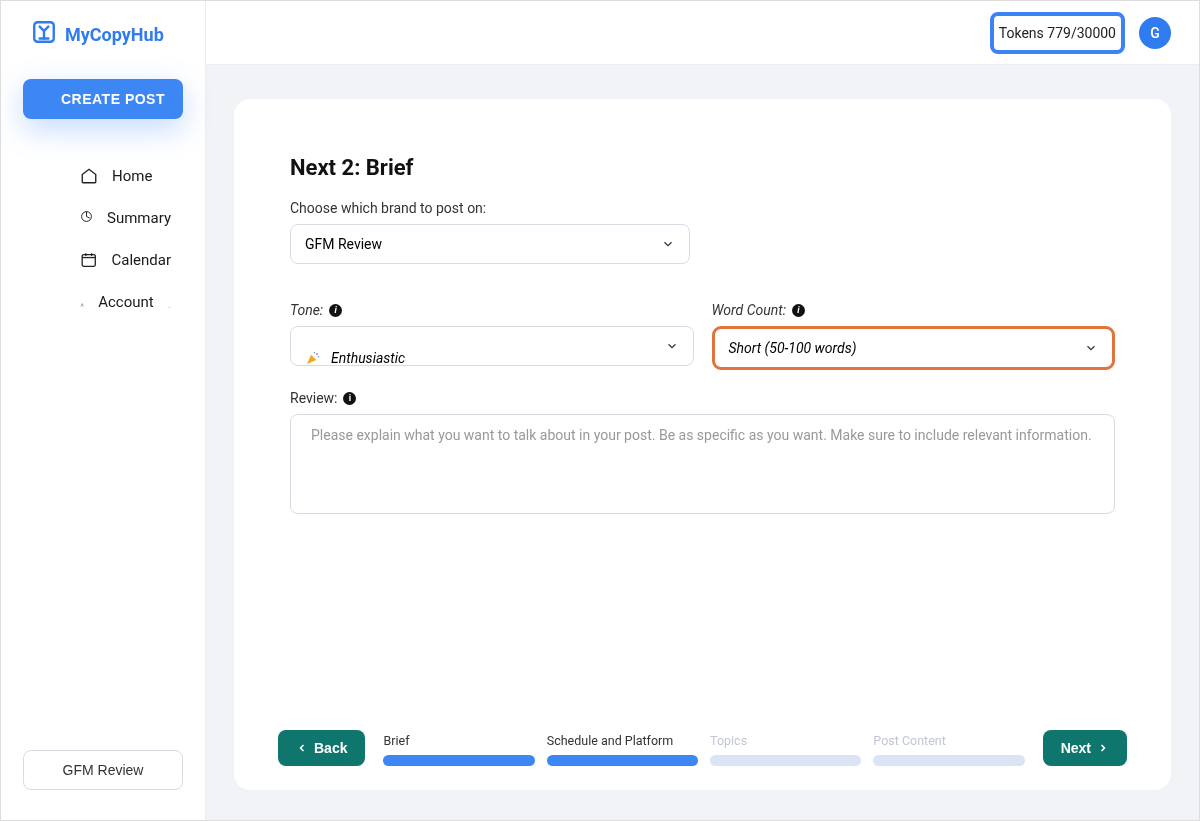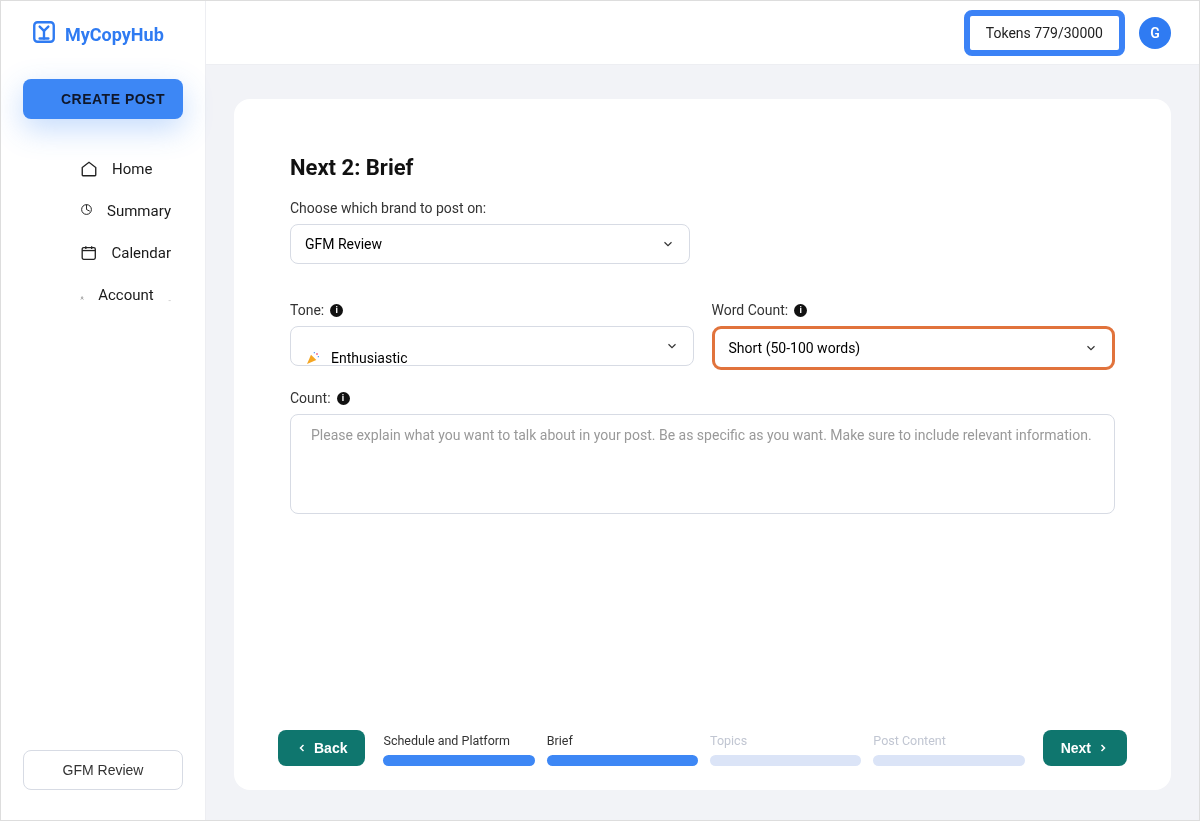--- a/index.html
+++ b/index.html
@@ -32,23 +32,23 @@
     .logo-mark {
       width: 26px; height: 26px;
       color: #2f7bf2;
     }
     .logo-text {
       font-size: 18px;
       font-weight: 700;
       color: #2f7bf2;
     }
     .create-post-btn {
-      margin: 26px 22px 15px 22px;
+      margin: 26px 22px 22px 22px;
       background: #3d87f5;
-      color: #0f172a;
+      color: #ffffff;
       border: none;
       border-radius: 8px;
       height: 40px;
       font-size: 14px;
       font-weight: 700;
       letter-spacing: .5px;
       cursor: pointer;
       box-shadow: 0 10px 30px rgba(61,135,245,.30);
       padding-left: 20px;
     }
@@ -87,23 +87,23 @@
       height: 64px;
       background: #fff;
       border-bottom: 1px solid #edeef2;
       display: flex;
       align-items: center;
       justify-content: flex-end;
       padding-right: 28px;
       gap: 14px;
     }
     .tokens-box {
-      border: 6px solid #3b82f6;
-      border-radius: 8px;
-      padding: 9px 16px;
+      border: 4px solid #3b82f6;
+      border-radius: 8px;
+      padding: 9px 5px;
       font-size: 14px;
       color: #222;
       background: #fff;
     }
     .avatar {
       width: 32px; height: 32px;
       border-radius: 50%;
       background: #2f7bf2;
       color: #fff;
       display: flex;
@@ -175,21 +175,21 @@
       height: 44px;
     }
 
     .brand-select-wrap { width: 400px; margin-bottom: 18px; }
 
     .two-col {
       display: flex;
       gap: 18px;
       margin-bottom: 18px;
     }
-    .col { flex: 1; }
+    .col { flex: 1; font-style: italic; }
 
     .tone-icon { width: 16px; height: 16px; margin-right: 10px; }
     .tone-value { display: flex; align-items: center; margin-top: 24px; }
 
     .brief-textarea {
       width: 100%;
       border: 1px solid #d7dbe4;
       border-radius: 8px;
       padding: 12px 20px;
       min-height: 100px;
@@ -373,41 +373,41 @@
           <span class="chev-down">
             <svg viewBox="0 0 24 24" fill="none" stroke="currentColor" stroke-width="2">
                 <polyline points="6 9 12 15 18 9"></polyline>
               </svg>
           </span>
         </div>
       </div>
     </div>
 
     <div class="field-label">
-      <span>Count:</span>
+      <span>Review:</span>
       <span class="info-dot">i</span>
     </div>
     <textarea class="brief-textarea" placeholder="Please explain what you want to talk about in your post. Be as specific as you want. Make sure to include relevant information." style=""></textarea>
 
     
     <div class="stepper-bar">
       <button class="back-btn">
         <svg class="chev-svg" viewBox="0 0 24 24" fill="none" stroke="currentColor" stroke-width="3">
             <polyline points="15 18 9 12 15 6"></polyline>
           </svg>
         <span>Back</span>
       </button>
 
       <div class="steps">
         <div class="step">
+          <span class="step-label">Brief</span>
+          <div class="step-bar active"></div>
+        </div>
+        <div class="step">
           <span class="step-label">Schedule and Platform</span>
-          <div class="step-bar active"></div>
-        </div>
-        <div class="step">
-          <span class="step-label">Brief</span>
           <div class="step-bar active"></div>
         </div>
         <div class="step">
           <span class="step-label muted">Topics</span>
           <div class="step-bar"></div>
         </div>
         <div class="step">
           <span class="step-label muted">Post Content</span>
           <div class="step-bar"></div>
         </div>

